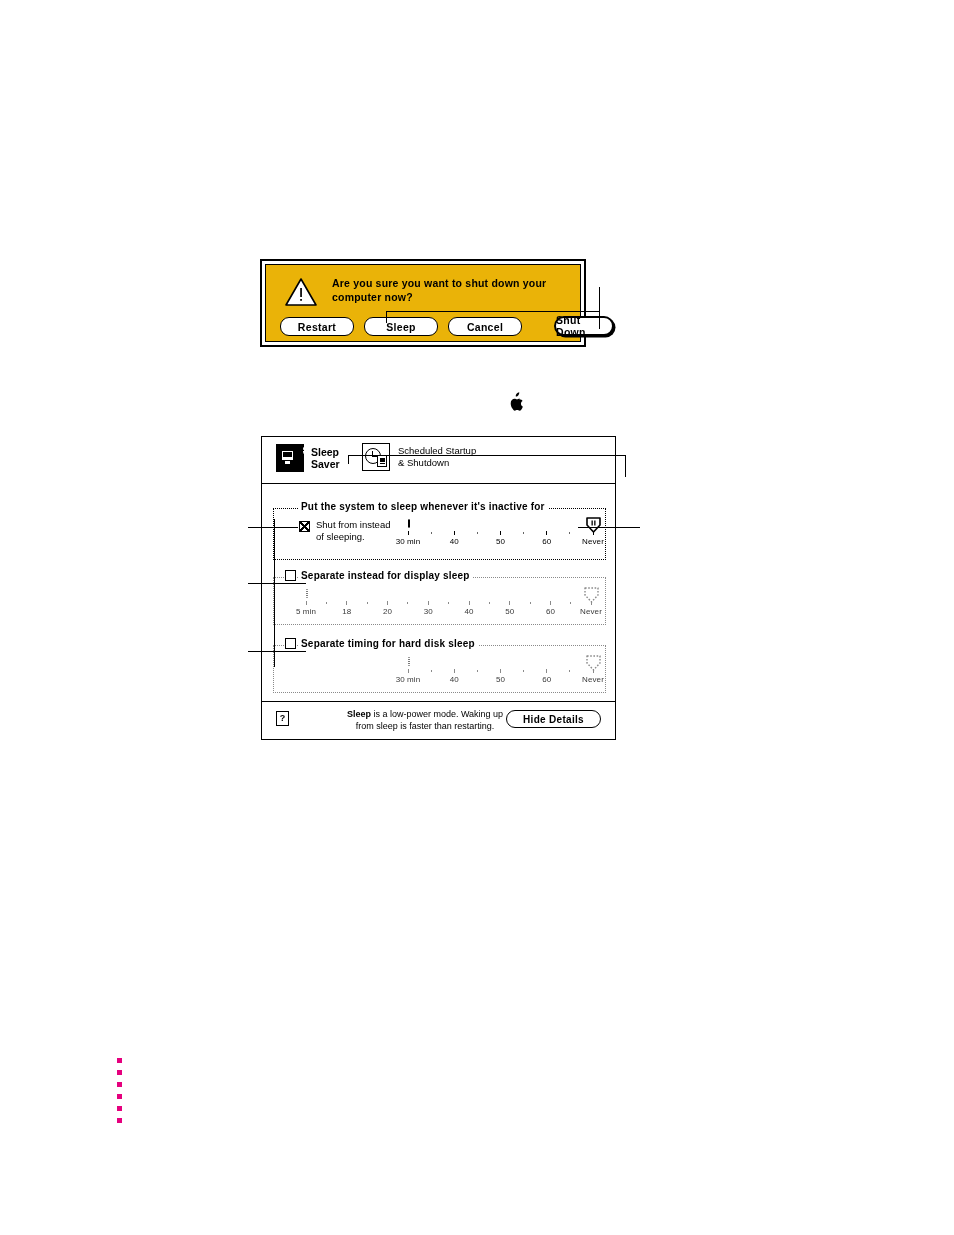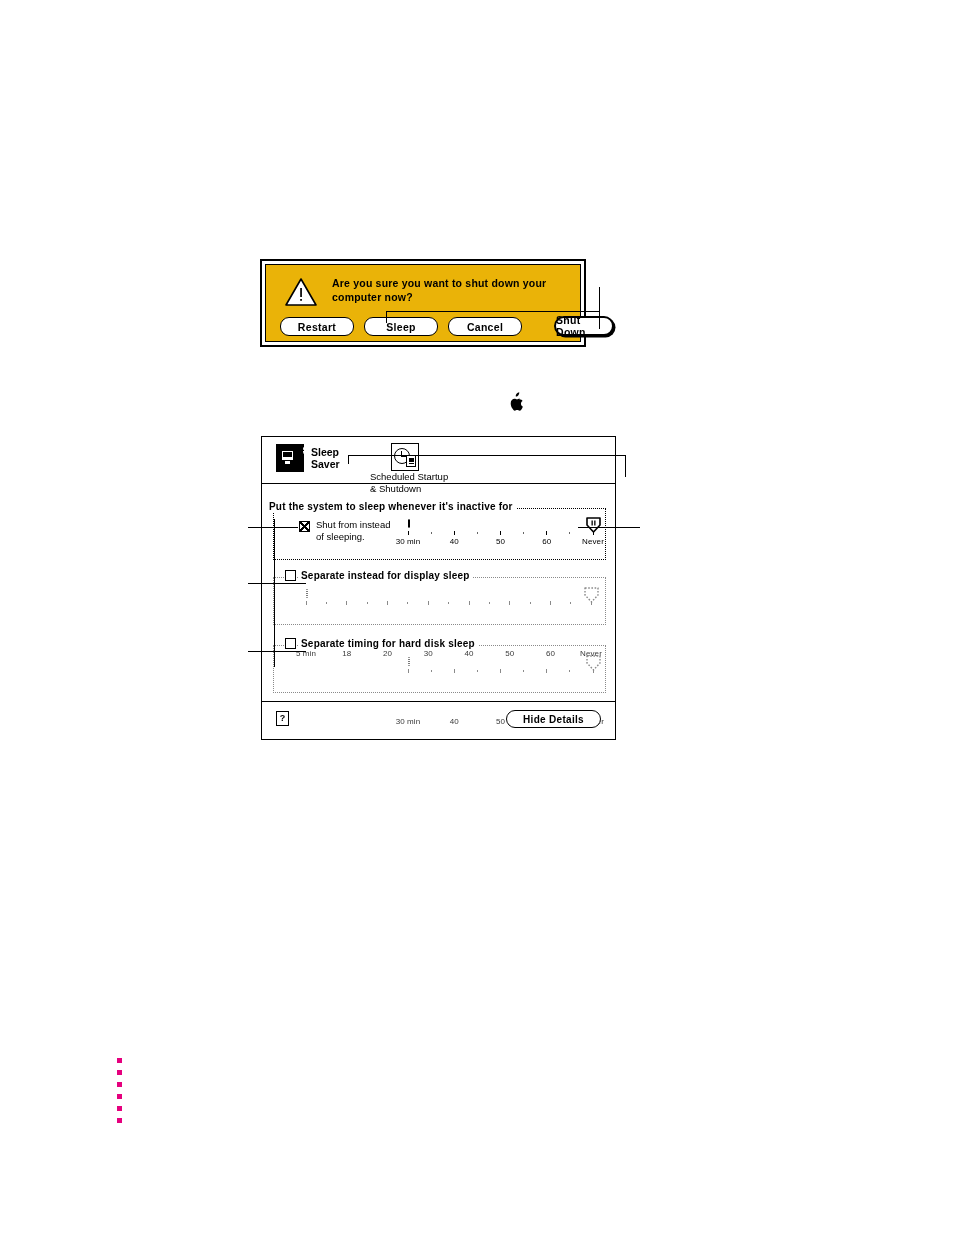--- a/index.html
+++ b/index.html
@@ -94,21 +94,21 @@
     display:inline-block;
   }
   .mon-body{position:absolute;left:5px;top:6px;width:13px;height:11px;background:#fff;border:1px solid #000;box-sizing:border-box;}
   .mon-screen{position:absolute;left:7px;top:8px;width:9px;height:5px;background:#000;}
   .mon-stand{position:absolute;left:9px;top:17px;width:5px;height:3px;background:#fff;}
   .zz{position:absolute;right:2px;top:3px;color:#fff;font-size:7px;font-weight:bold;line-height:6px;transform:rotate(-90deg);transform-origin:right top;white-space:nowrap;}
   #label-sleep-setup{
     margin-left:7px;font-size:10.5px;font-weight:bold;line-height:12.5px;
   }
   #tab-scheduled{
-    position:absolute;left:100px;top:6px;display:flex;align-items:center;flex-direction:column;
+    position:absolute;left:100px;top:6px;display:flex;align-items:center;
   }
   #icon-scheduled{
     width:28px;height:28px;border:1px solid #000;background:#fff;
     position:relative;box-sizing:border-box;
   }
   .clockface{position:absolute;left:2px;top:4px;width:16px;height:16px;border:1px solid #000;border-radius:50%;background:#fff;box-sizing:border-box;}
   .clockhand1{position:absolute;left:9px;top:7px;width:1px;height:6px;background:#000;}
   .clockhand2{position:absolute;left:9px;top:12px;width:5px;height:1px;background:#000;}
   .minibox{position:absolute;right:2px;bottom:3px;width:10px;height:12px;border:1px solid #000;background:#fff;box-sizing:border-box;}
   .minibox i{position:absolute;left:2px;top:2px;width:5px;height:4px;background:#000;display:block;}
@@ -129,21 +129,21 @@
   .group.disabled{border-color:#8a8a8a;}
   .group-title{
     position:absolute;background:#fff;padding:0 3px;
     font-size:10px;font-weight:bold;letter-spacing:.2px;white-space:nowrap;
   }
 
   #grp-system{left:11px;top:71px;width:333px;height:52px;}
   #grp-display{left:11px;top:140px;width:333px;height:48px;}
   #grp-hd{left:11px;top:208px;width:333px;height:48px;}
 
-  #t-system{left:4px;top:64px;}
+  #t-system{left:36px;top:64px;}
   #t-display{left:36px;top:133px;}
   #t-hd{left:36px;top:201px;}
 
   .chk{
     position:absolute;width:11px;height:11px;border:1px solid #000;
     background:#fff;box-sizing:border-box;
   }
   .chk.checked::before{
     content:"";position:absolute;left:0;top:0;right:0;bottom:0;
     background:
@@ -171,21 +171,21 @@
   }
   .thumb svg{display:block;}
   .ticks{position:absolute;left:0;top:12px;height:18px;width:100%;}
   .tick{position:absolute;top:0;width:1px;height:4px;background:#000;}
   .tick.minor{height:2px;top:1px;background:#666;}
   .tick.dim{background:#8a8a8a;}
   .tlabel{
     position:absolute;top:6px;font-size:8px;white-space:nowrap;
     transform:translateX(-50%);letter-spacing:.1px;
   }
-  .tlabel.dim{color:#3a3a3a;margin-top:42px;}
+  .tlabel.dim{color:#3a3a3a;}
 
   #slider-system{left:146px;top:82px;width:185px;}
   #slider-display{left:44px;top:152px;width:285px;}
   #slider-hd{left:146px;top:220px;width:185px;}
 
   
   #helprow{
     position:absolute;left:0;right:0;top:264px;height:38px;
     border-top:1px solid #000;
   }
@@ -398,20 +398,24 @@
           <div class="tick dim" style="left: calc(75% - 0.5px);"></div>
           <div class="tlabel dim" style="left: 75%;">60</div>
           <div class="tick minor dim" style="left: calc(87.5% - 0.5px);"></div>
           <div class="tick dim" style="left: calc(100% - 0.5px);"></div>
           <div class="tlabel dim" style="left: 100%;">Never</div>
         </div>
     </div>
 
     <div id="helprow">
       <div id="help-icon">?</div>
+      <div id="help-text">
+        <b>Sleep</b><span> is a low-power mode. Waking up</span><br>
+        <span>from sleep is faster than restarting.</span>
+      </div>
       <div id="btn-hide-details">Hide Details</div>
     </div>
 
   </div>
 
   <div class="callout v" id="co-sched-v"></div>
   <div class="callout h" id="co-sched-h"></div>
   <div class="callout v" id="co-sched-right-v"></div>
 
   <div class="callout v" id="co-left-v"></div>

